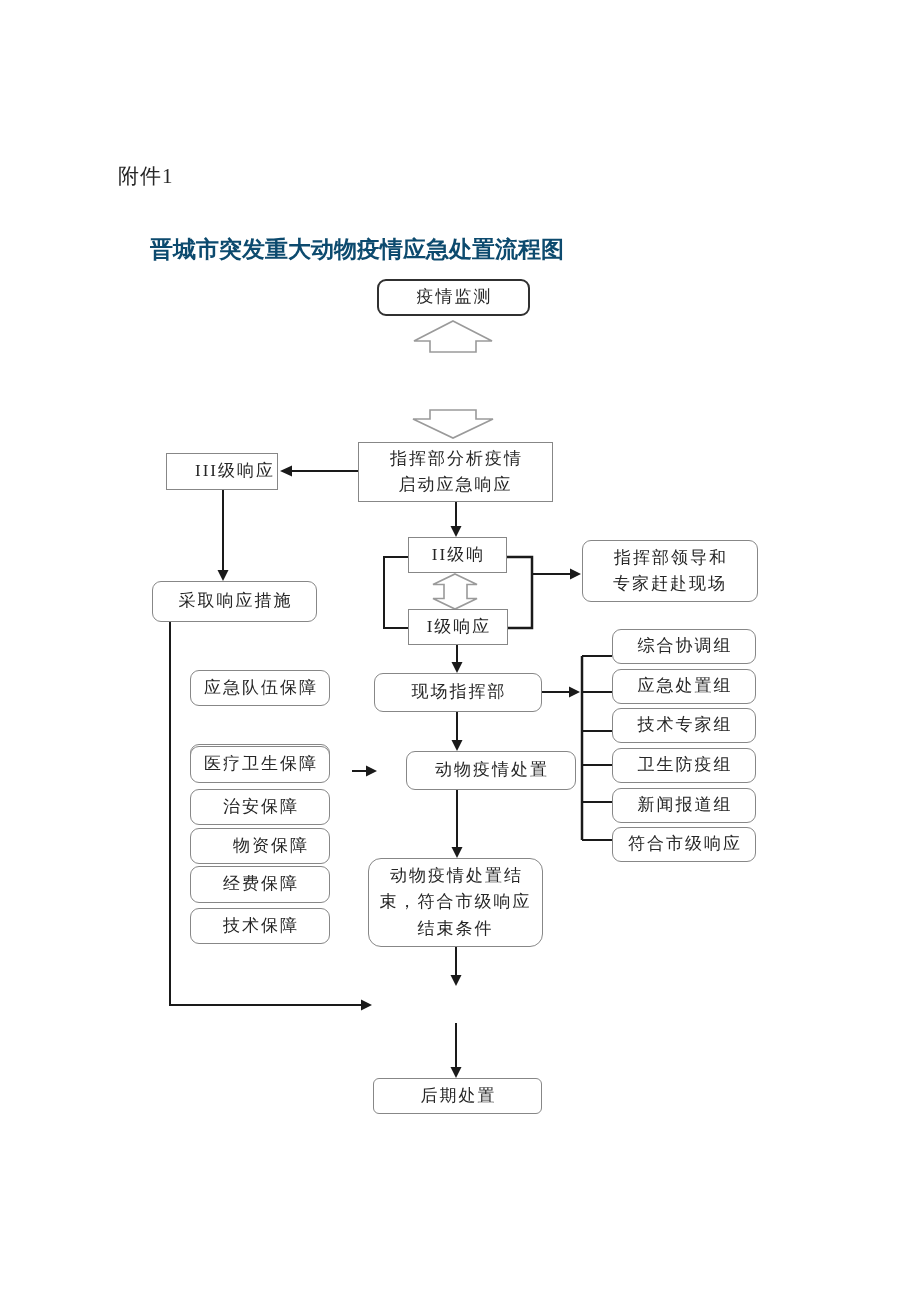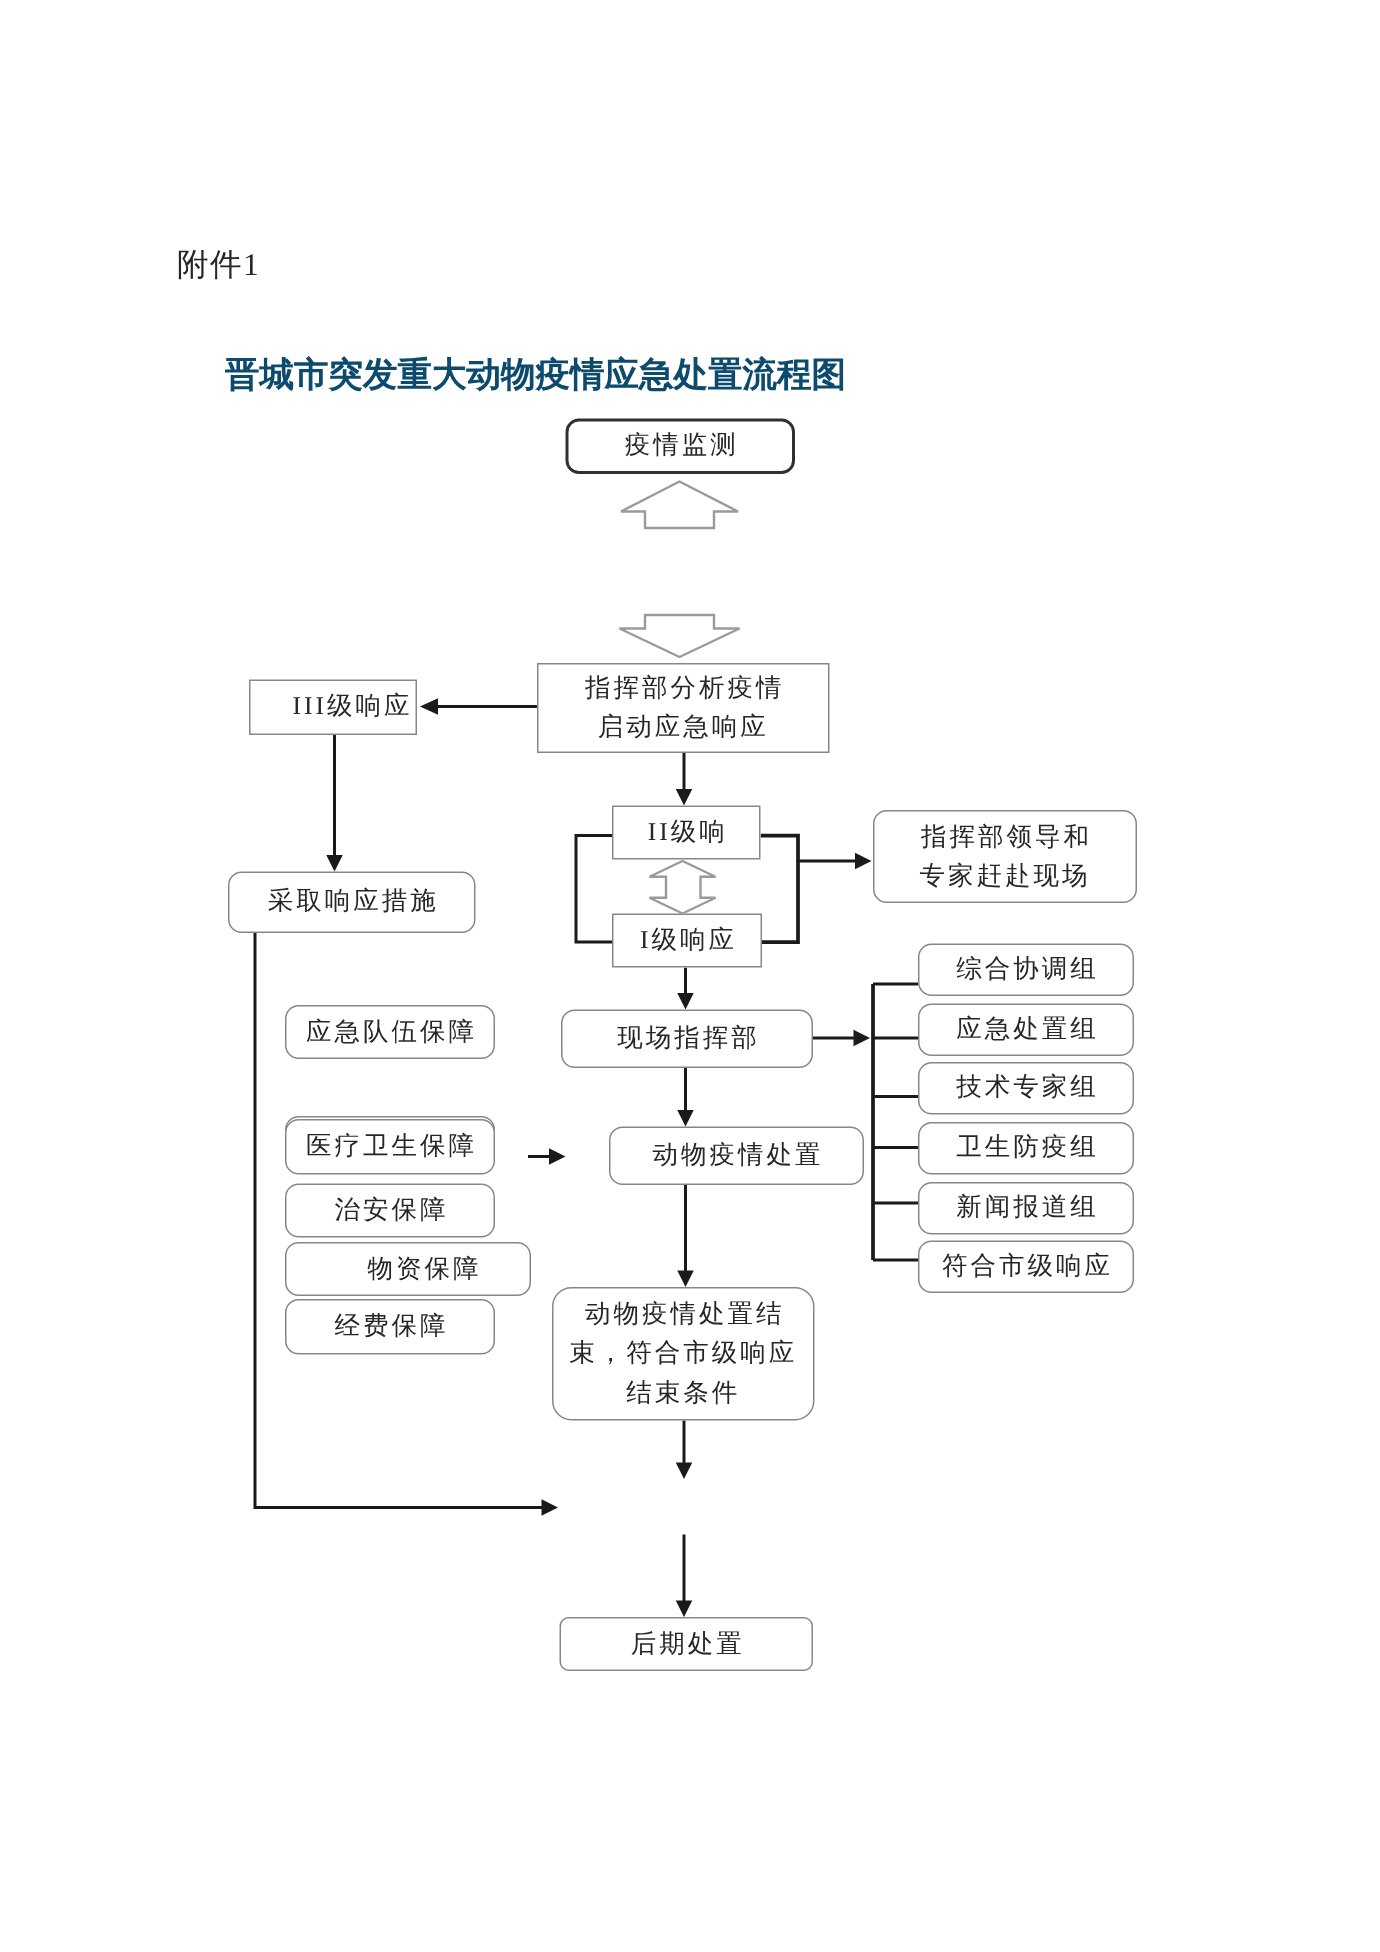--- a/index.html
+++ b/index.html
@@ -133,22 +133,23 @@
 束，符合市级响应
 结束条件</div>
 
 
   <div class="box rd-sm" style="left:373px;top:1078px;width:169px;height:36px;">后期处置</div>
 
   <div class="box rd" style="left:190px;top:670px;width:140px;height:36px;">应急队伍保障</div>
   <div class="box rd" style="left:190px;top:744px;width:140px;height:36px;">交通运输保障</div>
   <div class="box rd" style="left:190px;top:746px;width:140px;height:37px;">医疗卫生保障</div>
   <div class="box rd" style="left:190px;top:789px;width:140px;height:36px;">治安保障</div>
-  <div class="box rd" style="left:190px;top:828px;width:164px;height:36px;padding-left:20px;">物资保障</div>
+  <div class="box rd" style="left:190px;top:828px;width:140px;height:36px;padding-left:20px;">物资保障</div>
   <div class="box rd" style="left:190px;top:866px;width:140px;height:37px;">经费保障</div>
+  <div class="box rd" style="left:190px;top:908px;width:140px;height:36px;">技术保障</div>
 
   <div class="box rd" style="left:612px;top:629px;width:144px;height:35px;">综合协调组</div>
   <div class="box rd" style="left:612px;top:669px;width:144px;height:35px;">应急处置组</div>
   <div class="box rd" style="left:612px;top:708px;width:144px;height:35px;">技术专家组</div>
   <div class="box rd" style="left:612px;top:748px;width:144px;height:35px;">卫生防疫组</div>
   <div class="box rd" style="left:612px;top:788px;width:144px;height:35px;">新闻报道组</div>
   <div class="box rd" style="left:612px;top:827px;width:144px;height:35px;">符合市级响应</div>
 
 </div>
 

